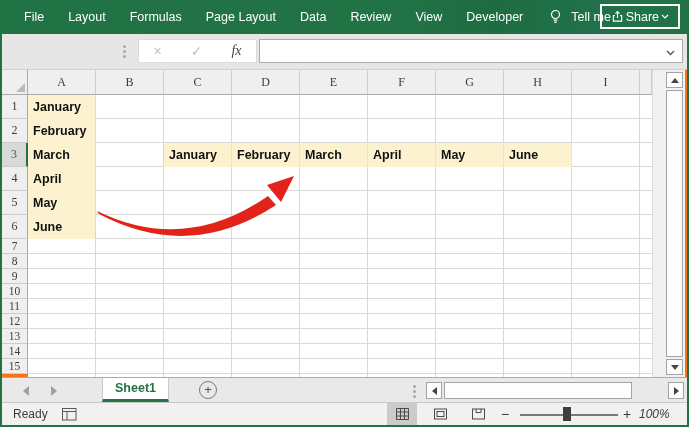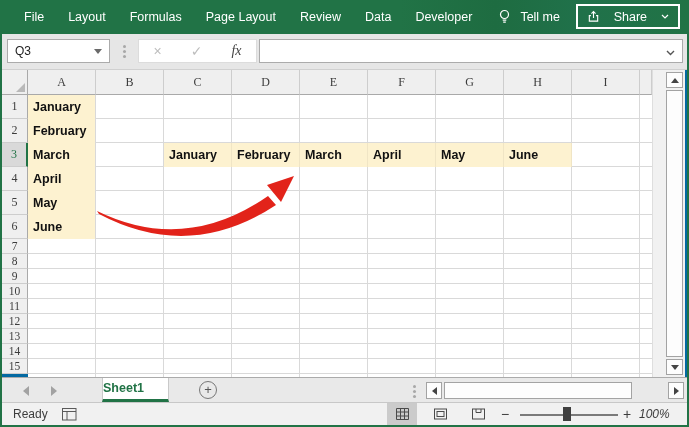--- a/index.html
+++ b/index.html
@@ -1,29 +1,29 @@
 <!DOCTYPE html>
 <html style="--green: #217346; --hl: #FDF2D0;"><head>
 <meta charset="utf-8">
 <style>
   html,body{margin:0;padding:0;background:#fff;}
   #app{position:relative;width:689px;height:427px;overflow:hidden;
-       font-family:"Liberation Sans",sans-serif;background:#0369a1;
+       font-family:"Liberation Sans",sans-serif;background:#f97316;
        -webkit-user-select:none;user-select:none;}
   .abs{position:absolute;}
   
   .edge{position:absolute;background:var(--green,#217346);z-index:50;}
   
   #ribbon{position:absolute;left:2px;top:0;width:685px;height:34px;
           background:linear-gradient(90deg,var(--green) 0%,var(--green) 58%,#1e6c41 72%,#20714a 84%,var(--green) 100%);
           display:flex;align-items:center;padding-left:10px;box-sizing:border-box;z-index:10;}
   .rtab{color:#fff;font-size:12.5px;padding:0 12px;line-height:34px;white-space:nowrap;cursor:default;}
   #tellme{display:flex;align-items:center;gap:9px;margin-left:14px;color:#fff;font-size:12.5px;}
   #share-btn{position:absolute;right:7px;top:4px;height:25px;border:2px solid #fff;
-             display:flex;align-items:center;gap:14px;padding:0 9px;color:#fff;font-size:12.5px;box-sizing:border-box;}
+             display:flex;align-items:center;gap:2px;padding:0 9px;color:#fff;font-size:12.5px;box-sizing:border-box;}
   
   #fbar{position:absolute;left:2px;top:34px;width:685px;height:36px;background:#e6e6e6;
         border-bottom:1px solid #d0d0d0;box-sizing:border-box;z-index:9;}
   #name-box{position:absolute;left:5px;top:5px;width:103px;height:24px;background:#fff;
             border:1px solid #ababab;box-sizing:border-box;font-size:12px;color:#222;
             line-height:22px;padding-left:7px;}
   #name-box .nb-arrow{position:absolute;right:7px;top:9px;width:0;height:0;
             border-left:4px solid transparent;border-right:4px solid transparent;border-top:5px solid #6a6a6a;}
   .vdots{position:absolute;width:3px;height:3px;background:#a8a8a8;border-radius:50%;
          box-shadow:0 5px 0 #a8a8a8,0 10px 0 #a8a8a8;}
@@ -80,21 +80,21 @@
   .tri-rt{width:0;height:0;border-top:4px solid transparent;border-bottom:4px solid transparent;border-left:5px solid #444;}
   
   #tabbar{position:absolute;left:2px;top:377px;width:685px;height:25px;background:#e9e9e9;
           border-top:1px solid #ababab;box-sizing:border-box;}
   .navtri{position:absolute;top:8px;}
   .navtri.l{width:0;height:0;border-top:5px solid transparent;border-bottom:5px solid transparent;border-right:6px solid #a2a2a2;}
   .navtri.r{width:0;height:0;border-top:5px solid transparent;border-bottom:5px solid transparent;border-left:6px solid #a2a2a2;}
   #sheet-tab{position:absolute;left:100px;top:0;width:67px;height:24px;background:#fff;
              border-left:1px solid #c9c9c9;border-right:1px solid #c9c9c9;
              border-bottom:3px solid #217346;box-sizing:border-box;
-             color:#217346;font-weight:bold;font-size:12.5px;text-align:left;line-height:21px;}
+             color:#217346;font-weight:bold;font-size:12.5px;text-align:center;line-height:21px;}
   #add-sheet{position:absolute;left:197px;top:3px;width:18px;height:18px;border:1px solid #777;
              border-radius:50%;color:#555;font-size:13px;text-align:center;line-height:16px;box-sizing:border-box;}
   
   #statusbar{position:absolute;left:2px;top:402px;width:685px;height:23px;background:#f1f1f1;
              border-top:1px solid #c8c8c8;box-sizing:border-box;font-size:12px;color:#3c3c3c;}
   #ready{position:absolute;left:11px;top:4px;}
   .viewbtn{position:absolute;top:0;width:30px;height:22px;display:flex;align-items:center;justify-content:center;}
   .viewbtn.sel{background:#cbcbcb;}
   .vicon{stroke:#4a4a4a;fill:none;stroke-width:1;}
   #zoom-minus{position:absolute;left:499px;top:3px;font-size:14px;color:#3c3c3c;}
@@ -111,22 +111,23 @@
   <div class="edge" style="left:0;top:0;width:2px;height:427px;"></div>
   <div class="edge" style="right:0;top:0;width:2px;height:427px;"></div>
   <div class="edge" style="left:0;bottom:0;width:689px;height:2px;"></div>
 
   <div id="ribbon">
     <div id="ribbon-tabs" style="display:flex;">
         <span class="rtab">File</span>
         <span class="rtab">Layout</span>
         <span class="rtab">Formulas</span>
         <span class="rtab">Page Layout</span>
+        <span class="rtab">Data</span>
         <span class="rtab">Review</span>
-        <span class="rtab">Data</span>
+        <span class="rtab">View</span>
         <span class="rtab">Developer</span>
       </div>
     <div id="tellme">
       <svg width="13" height="16" viewBox="0 0 13 16">
         <circle cx="6.5" cy="5.5" r="4" fill="none" stroke="#fff" stroke-width="1.2"></circle>
         <path d="M4.7 11.2 H8.3 M5.2 13.2 H7.8" stroke="#fff" stroke-width="1.2" fill="none"></path>
       </svg>
       <span>Tell me</span>
     </div>
     <div id="share-btn">
@@ -135,24 +136,20 @@
         <path d="M7 8 V1.4 M4.8 3.3 L7 1.1 L9.2 3.3" fill="none" stroke="#fff" stroke-width="1.2"></path>
       </svg>
       <span>Share</span>
       <svg width="8" height="5" viewBox="0 0 8 5">
         <path d="M1 1 L4 4 L7 1" fill="none" stroke="#fff" stroke-width="1.2"></path>
       </svg>
     </div>
   </div>
 
   <div id="fbar">
-    <div id="name-box">
-      <span>Q3</span>
-      <span class="nb-arrow"></span>
-    </div>
     <div class="vdots" style="left:121px;top:11px;"></div>
     <div id="fx-strip">
       <span class="fx-x">×</span>
       <span class="fx-ck">✓</span>
       <span class="fx-fx">fx</span>
     </div>
     <div id="formula-field">
       <span></span>
       <svg class="abs" style="right:7px;top:10px;" width="9" height="6" viewBox="0 0 9 6">
         <path class="chev" d="M1 1 L4.5 4.5 L8 1"></path>

